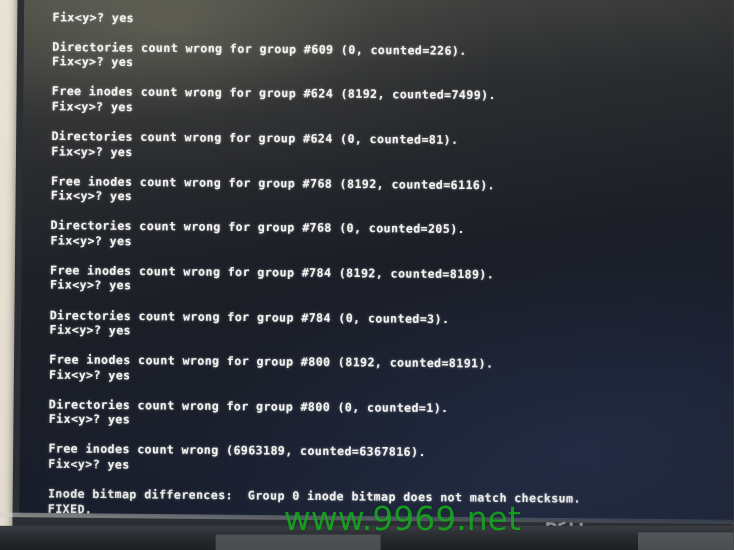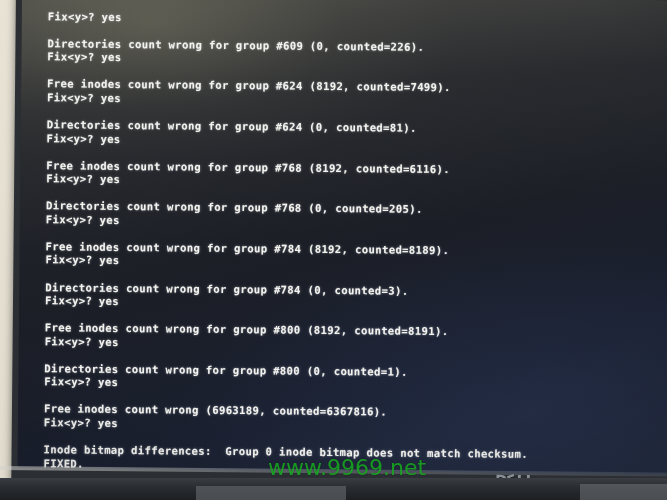--- a/index.html
+++ b/index.html
@@ -134,24 +134,24 @@
     bottom: 0;
     width: 87px;
     height: 16px;
     background: #777b7f;
     opacity: 0.5;
   }
 
   
   #watermark {
     position: absolute;
-    left: 268px;
+    left: 258px;
     top: 455px;
     font-family: "DejaVu Sans", "Liberation Sans", sans-serif;
-    font-size: 22px;
+    font-size: 30px;
     font-weight: normal;
     color: #16a81e;
     opacity: 0.88;
     letter-spacing: 0px;
     text-shadow: 0 0 2px rgba(0,0,0,0.25);
     pointer-events: none;
     white-space: nowrap;
   }
 </style>
 </head>

